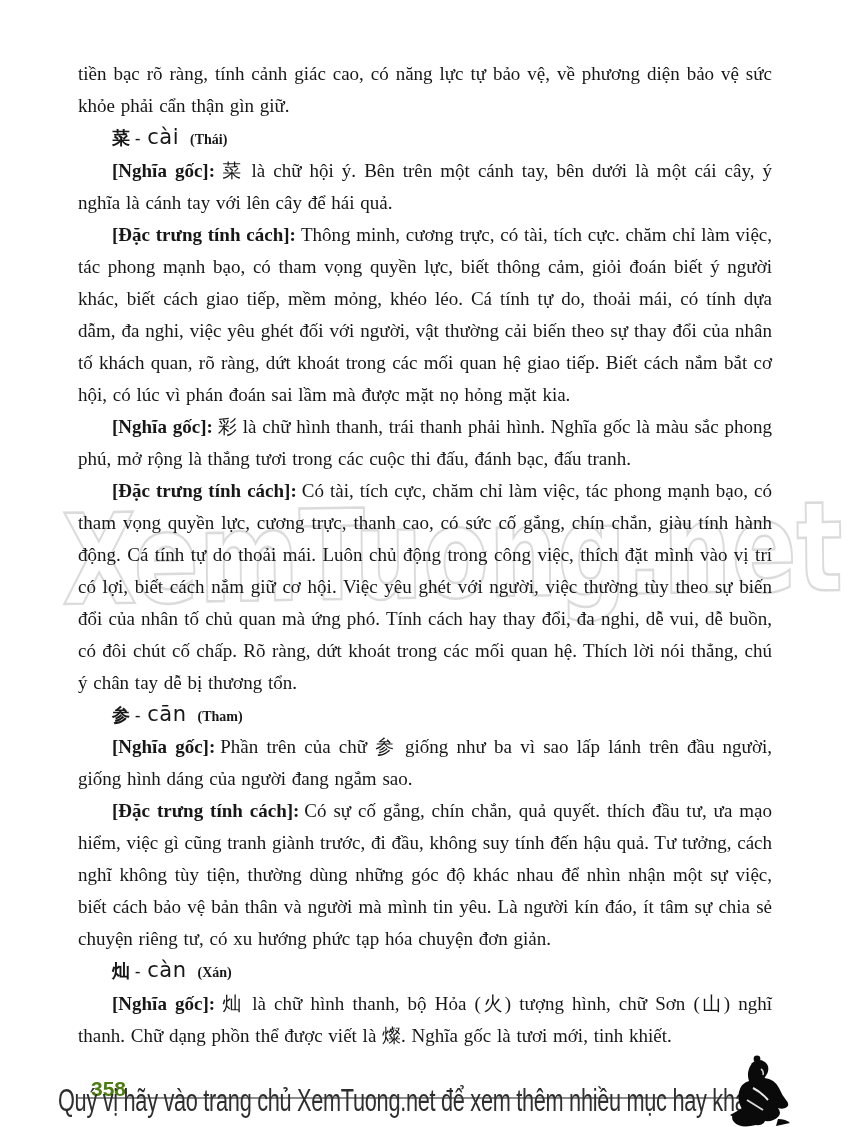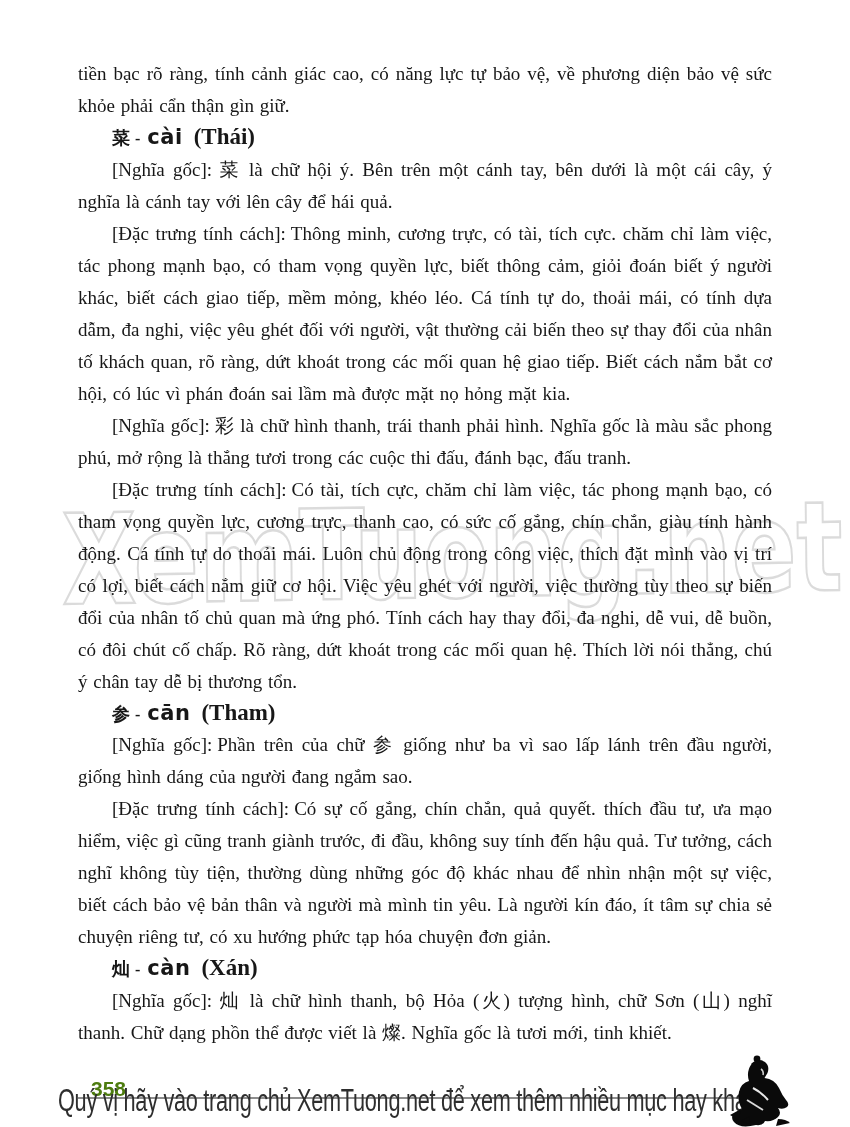--- a/index.html
+++ b/index.html
@@ -27,37 +27,37 @@
   .para {
     margin: 0;
     font-size: 19px;
     line-height: 32px;
     text-align: justify;
     text-indent: 34px;
     word-spacing: 1px;
   }
   .para.noindent { text-indent: 0; }
 
-  .lbl { font-weight: normal; margin-right: 5px; }
+  .lbl { font-weight: bold; margin-right: 5px; }
 
   .entry-header {
     margin: 2px 0 1px;
     padding-left: 34px;
     line-height: 26.7px;
     white-space: nowrap;
   }
   .hanzi  { font-size: 18px; font-weight: bold; }
   .sep    { font-weight: bold; margin: 0 7px 0 5px; }
   .pinyin {
     font-family: "DejaVu Sans", "Liberation Sans", sans-serif;
-    font-weight: 700;
+    font-weight: 400;
     font-size: 21px;
     letter-spacing: 0.5px;
   }
-  .sino { font-weight: bold; margin-left: 11px; font-size: 23px; }
+  .sino { font-weight: bold; margin-left: 11px; font-size: 14px; }
 
   .watermark {
     position: absolute;
     left: 62px;
     top: 498px;
     width: 760px;
     z-index: 1;
     font-family: "DejaVu Sans", "Liberation Sans", sans-serif;
     font-weight: bold;
     font-size: 125px;

